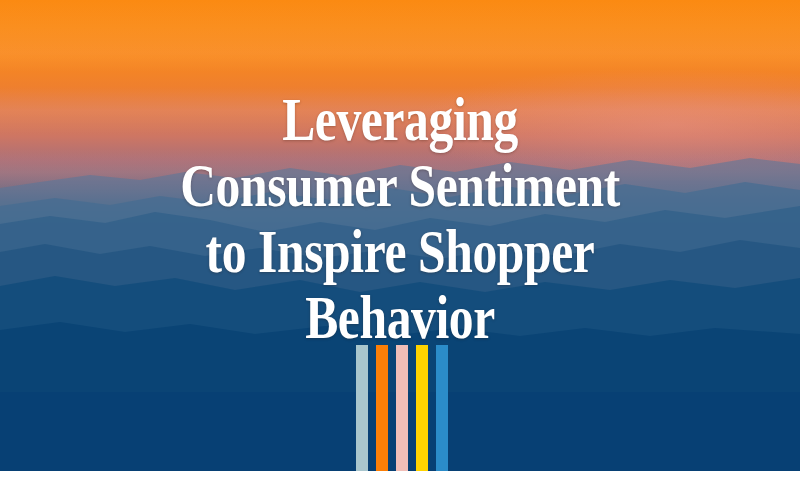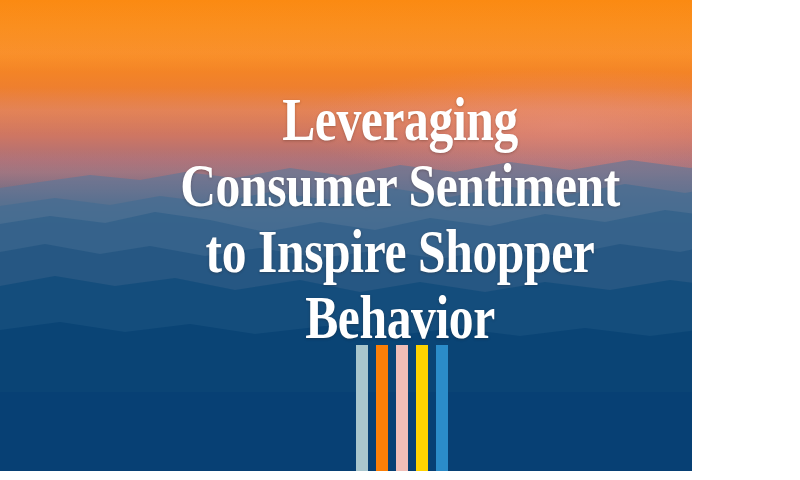--- a/index.html
+++ b/index.html
@@ -2,21 +2,21 @@
 <html><head>
 <meta charset="utf-8">
 <style>
   html, body {
     margin: 0;
     padding: 0;
     background: #ffffff;
   }
   #canvas {
     position: relative;
-    width: 692px;
+    width: 800px;
     height: 480px;
     overflow: hidden;
     background: #084073;
     font-family: "Liberation Serif", serif;
   }
 
   
   .sky {
     position: absolute;
     left: 0; top: 0;

